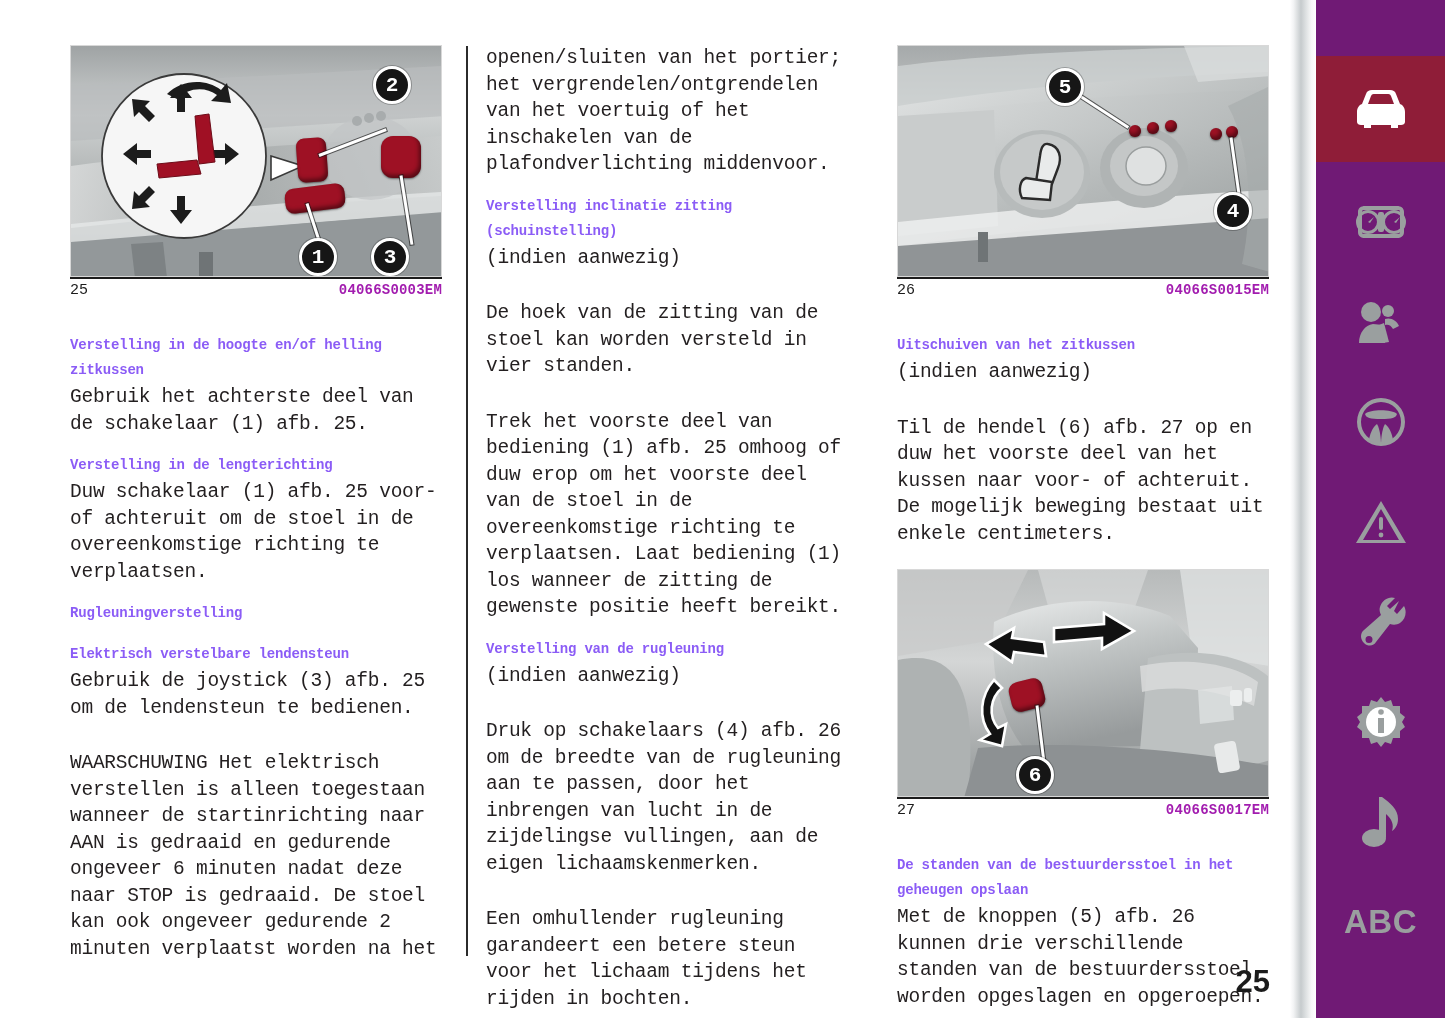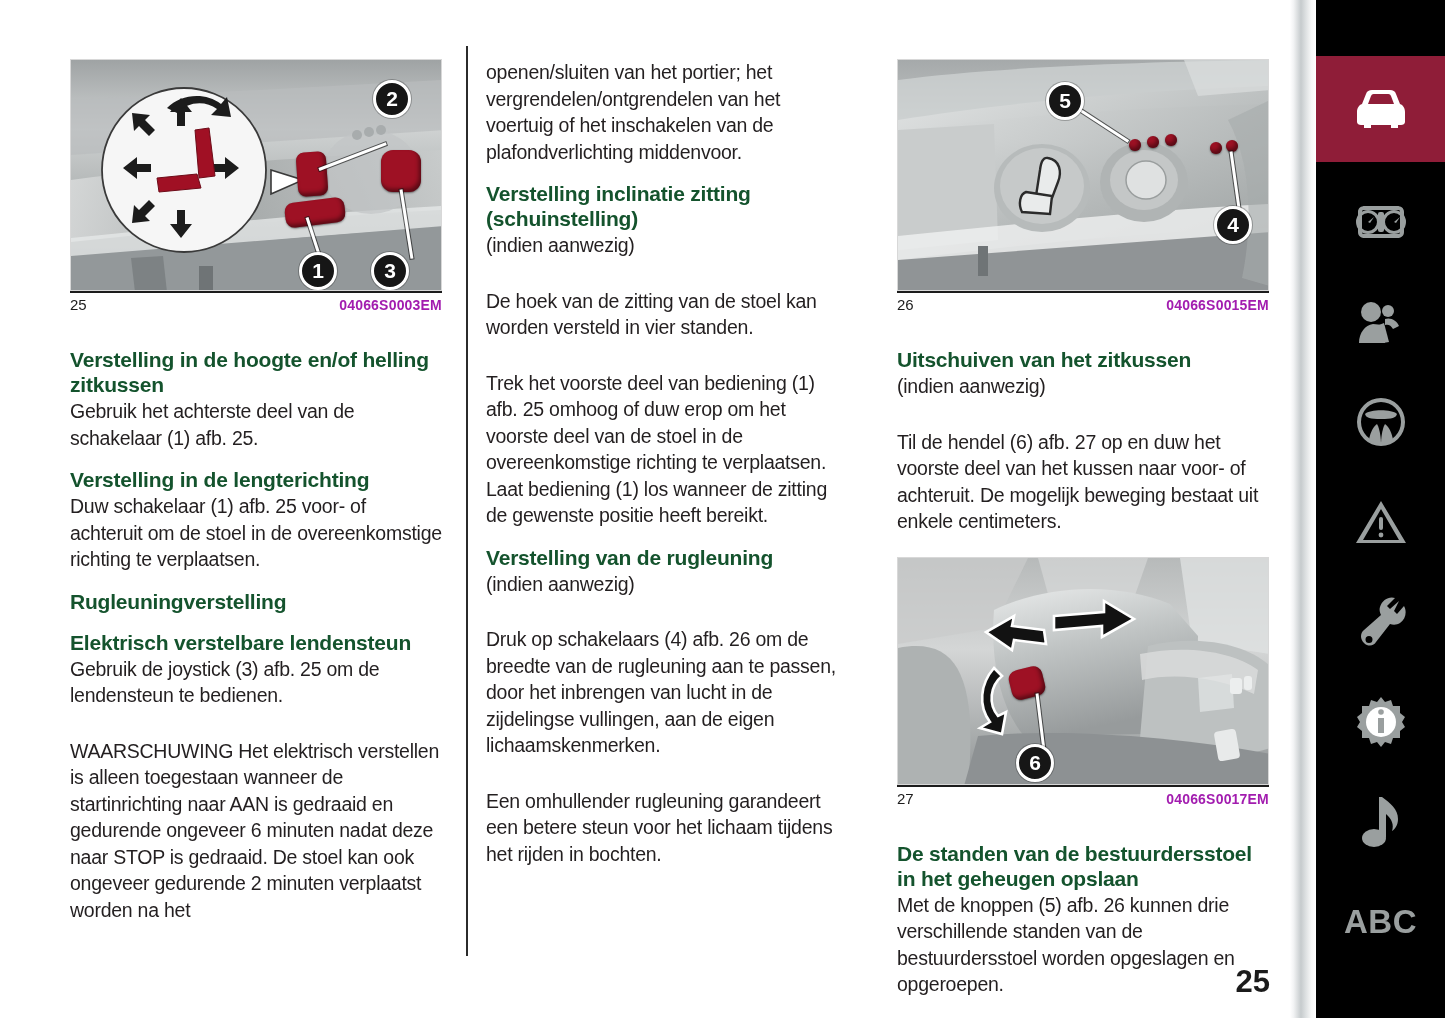--- a/index.html
+++ b/index.html
@@ -13,21 +13,21 @@
     position: relative;
     width: 1445px; height: 1018px;
     background: #ffffff;
   }
 
   
   .rail {
     position: absolute;
     top: 0; right: 0;
     width: 155px; height: 1018px;
-    background: #000000;
+    background: #701a75;
   }
   .rail-gutter {
     position: absolute;
     left: 0; top: 0;
     width: 26px; height: 1018px;
     background: linear-gradient(to right,
        #ffffff 0%, #f2f3f4 14%, #c6cbcd 42%, #dfe2e3 62%, #f7f8f8 82%, #ffffff 100%);
   }
   .rail-items {
     position: absolute;
@@ -58,38 +58,39 @@
     padding-right: 20px;
     font-family: "Liberation Sans", sans-serif;
     font-weight: bold;
     font-size: 31px;
     color: #1b1b1b;
   }
 
   
   .col {
     position: absolute;
-    top: 59px;
+    top: 45px;
     width: 372px;
+    font-family: Liberation Mono, monospace;
   }
   .col-1 { left: 70px; }
   .col-2 { left: 486px; width: 360px; }
   .col-3 { left: 897px; width: 372px; }
 
   .vdiv {
     position: absolute;
     left: 466px; top: 46px;
     width: 2px; height: 910px;
     background: #2b2b2b;
   }
 
   
   h2.hd {
-    color: #14532d;
-    font-size: 21px;
+    color: #8b5cf6;
+    font-size: 14px;
     font-weight: bold;
     line-height: 25px;
     letter-spacing: -0.2px;
     margin-top: 16px;
     margin-bottom: 1px;
   }
   h2.hd:first-child { margin-top: 0; }
   p.bd {
     color: #231f20;
     font-size: 19.5px;

